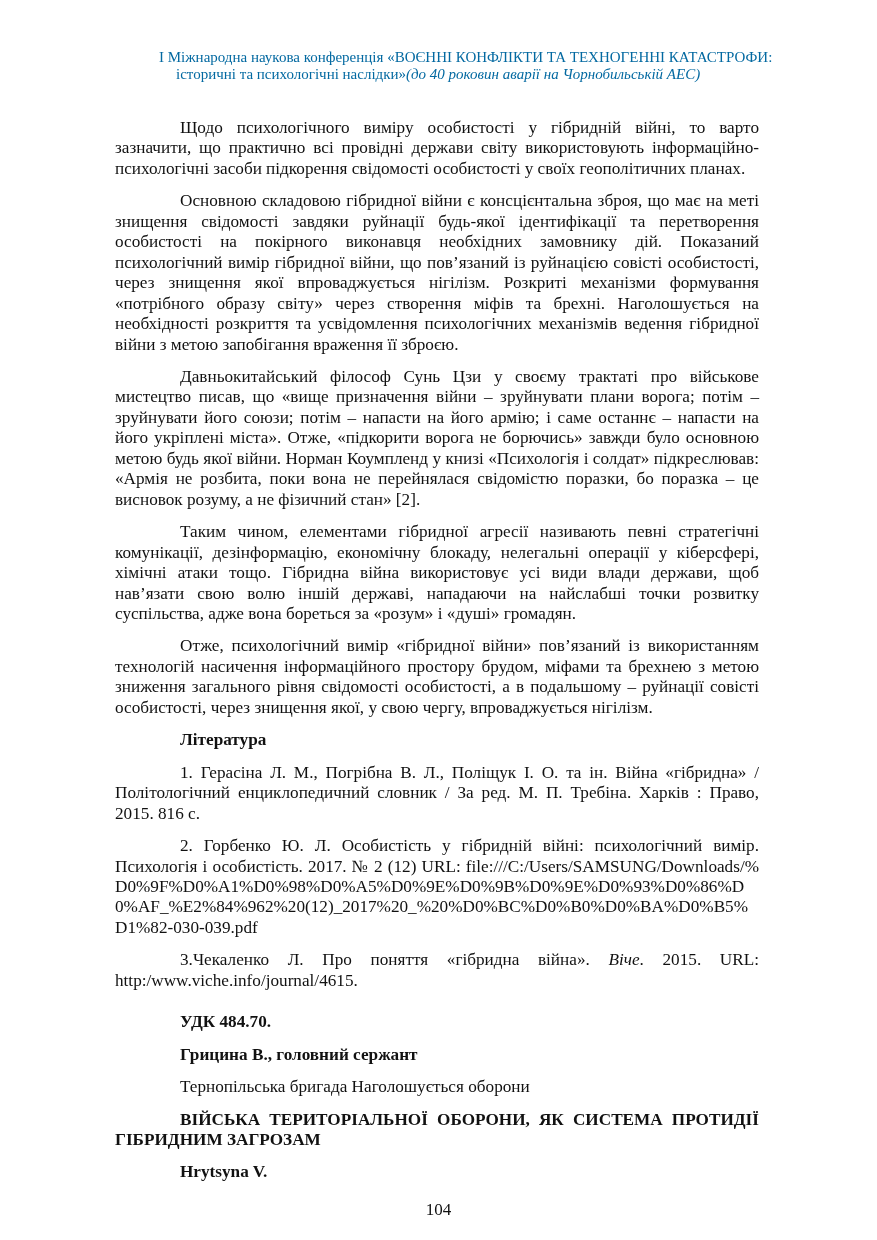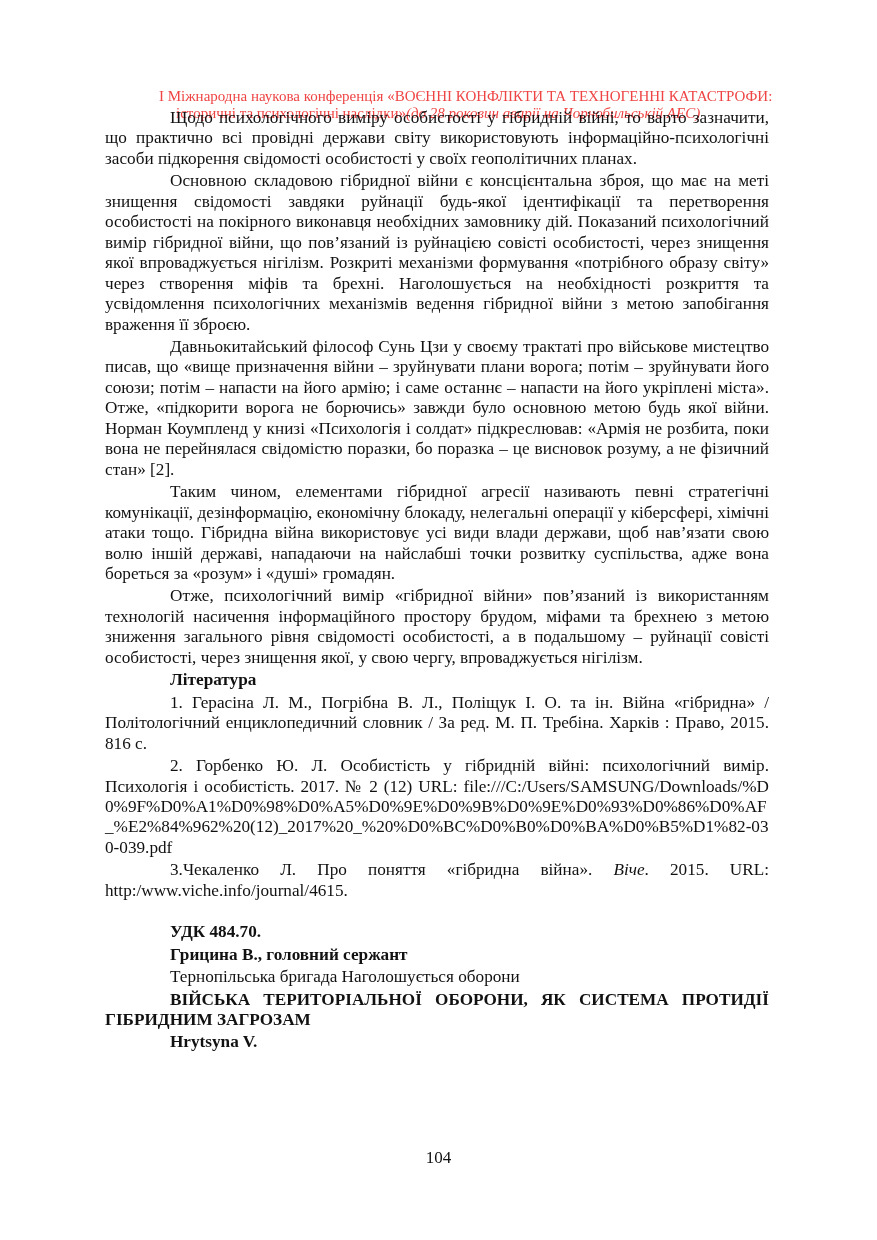--- a/index.html
+++ b/index.html
@@ -4,55 +4,55 @@
 <style>
   html, body { margin: 0; padding: 0; background: #ffffff; }
   body { width: 877px; height: 1240px; position: relative; overflow: hidden; }
   .page {
     position: absolute; left: 0; top: 0; width: 877px; height: 1240px;
     font-family: "Liberation Serif", "DejaVu Serif", serif;
     color: #111111;
   }
   .running-head {
     position: absolute; left: 100px; top: 49px; width: 680px;
-    font-size: 15px; line-height: 17px; color: #ef4444; margin-top: 39px;
+    font-size: 15px; line-height: 17px; color: #0369a1;
   }
   .running-head .l1 { display: block; padding-left: 59px; white-space: nowrap; }
   .running-head .l2 { display: block; padding-left: 76px; white-space: nowrap; }
   .running-head i { font-style: italic; }
   .body {
     position: absolute; left: 103px; top: 106px; width: 668px;
     font-size: 17.2px; line-height: 20.45px;
   }
-  .body p { margin: 2px; text-align: justify; text-indent: 65px; }
+  .body p { margin: 12px; text-align: justify; text-indent: 65px; }
   .lit-title { text-align: center; font-weight: bold; margin: 0; }
   .ref { margin: 0; text-align: justify; }
   .ref .url { word-break: break-all; }
   .ref i { font-style: italic; }
   .udk-block { margin-top: 21px; }
   .udk, .author { font-weight: bold; margin: 0; }
   .affil { margin: 0; }
   .title-ua {
     margin: 20px 0 0 0; text-align: center; font-weight: bold;
   }
   .author-en { margin: 20px 0 0 0; font-weight: bold; }
   .title-en { margin: 0; text-align: center; font-weight: bold; }
   .page-number {
-    position: absolute; left: 0; top: 1148px; width: 877px;
+    position: absolute; left: 0; top: 1200px; width: 877px;
     text-align: center; font-size: 17px; line-height: 20px;
   }
 </style>
 </head>
 <body>
 
 <div class="page">
 
   <div class="running-head">
     <span class="l1">I Міжнародна наукова конференція «ВОЄННІ КОНФЛІКТИ ТА ТЕХНОГЕННІ КАТАСТРОФИ:</span>
-    <span class="l2"><span>історичні та психологічні наслідки»</span><i>(до 28 роковин аварії на Чорнобильській АЕС)</i></span>
+    <span class="l2"><span>історичні та психологічні наслідки»</span><i>(до 40 роковин аварії на Чорнобильській АЕС)</i></span>
   </div>
 
   <div class="body">
     <p>Щодо психологічного виміру особистості у гібридній війні, то варто зазначити, що практично всі провідні держави світу використовують інформаційно-психологічні засоби підкорення свідомості особистості у своїх геополітичних планах.</p>
     <p>Основною складовою гібридної війни є консцієнтальна зброя, що має на меті знищення свідомості завдяки руйнації будь-якої ідентифікації та перетворення особистості на покірного виконавця необхідних замовнику дій. Показаний психологічний вимір гібридної війни, що пов’язаний із руйнацією совісті особистості, через знищення якої впроваджується нігілізм. Розкриті механізми формування «потрібного образу світу» через створення міфів та брехні. Наголошується на необхідності розкриття та усвідомлення психологічних механізмів ведення гібридної війни з метою запобігання враження її зброєю.</p>
     <p>Давньокитайський філософ Сунь Цзи у своєму трактаті про військове мистецтво писав, що «вище призначення війни – зруйнувати плани ворога; потім – зруйнувати його союзи; потім – напасти на його армію; і саме останнє – напасти на його укріплені міста». Отже, «підкорити ворога не борючись» завжди було основною метою будь якої війни. Норман Коумпленд у книзі «Психологія і солдат» підкреслював: «Армія не розбита, поки вона не перейнялася свідомістю поразки, бо поразка – це висновок розуму, а не фізичний стан» [2].</p>
     <p>Таким чином, елементами гібридної агресії називають певні стратегічні комунікації, дезінформацію, економічну блокаду, нелегальні операції у кіберсфері, хімічні атаки тощо. Гібридна війна використовує усі види влади держави, щоб нав’язати свою волю іншій державі, нападаючи на найслабші точки розвитку суспільства, адже вона бореться за «розум» і «душі» громадян.</p>
     <p>Отже, психологічний вимір «гібридної війни» пов’язаний із використанням технологій насичення інформаційного простору брудом, міфами та брехнею з метою зниження загального рівня свідомості особистості, а в подальшому – руйнації совісті особистості, через знищення якої, у свою чергу, впроваджується нігілізм.</p>
 
     <div>

